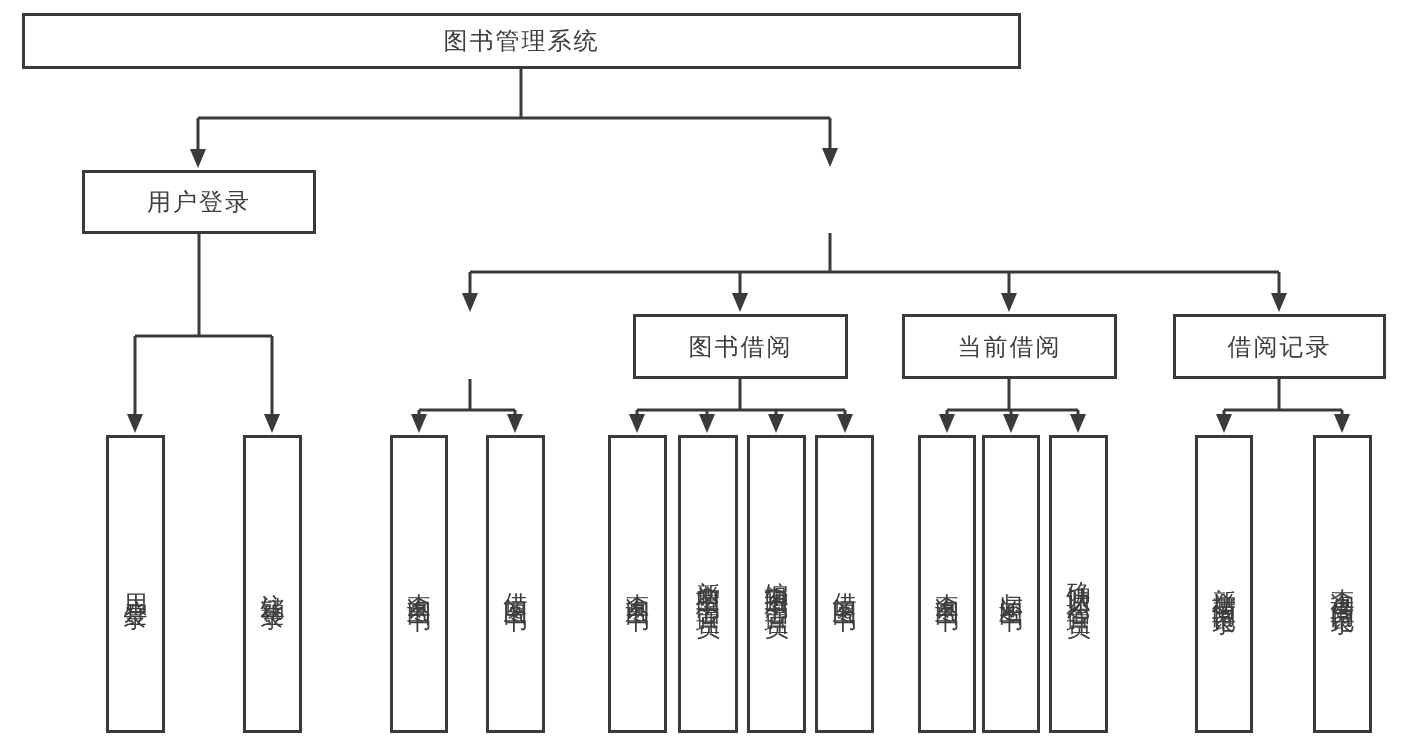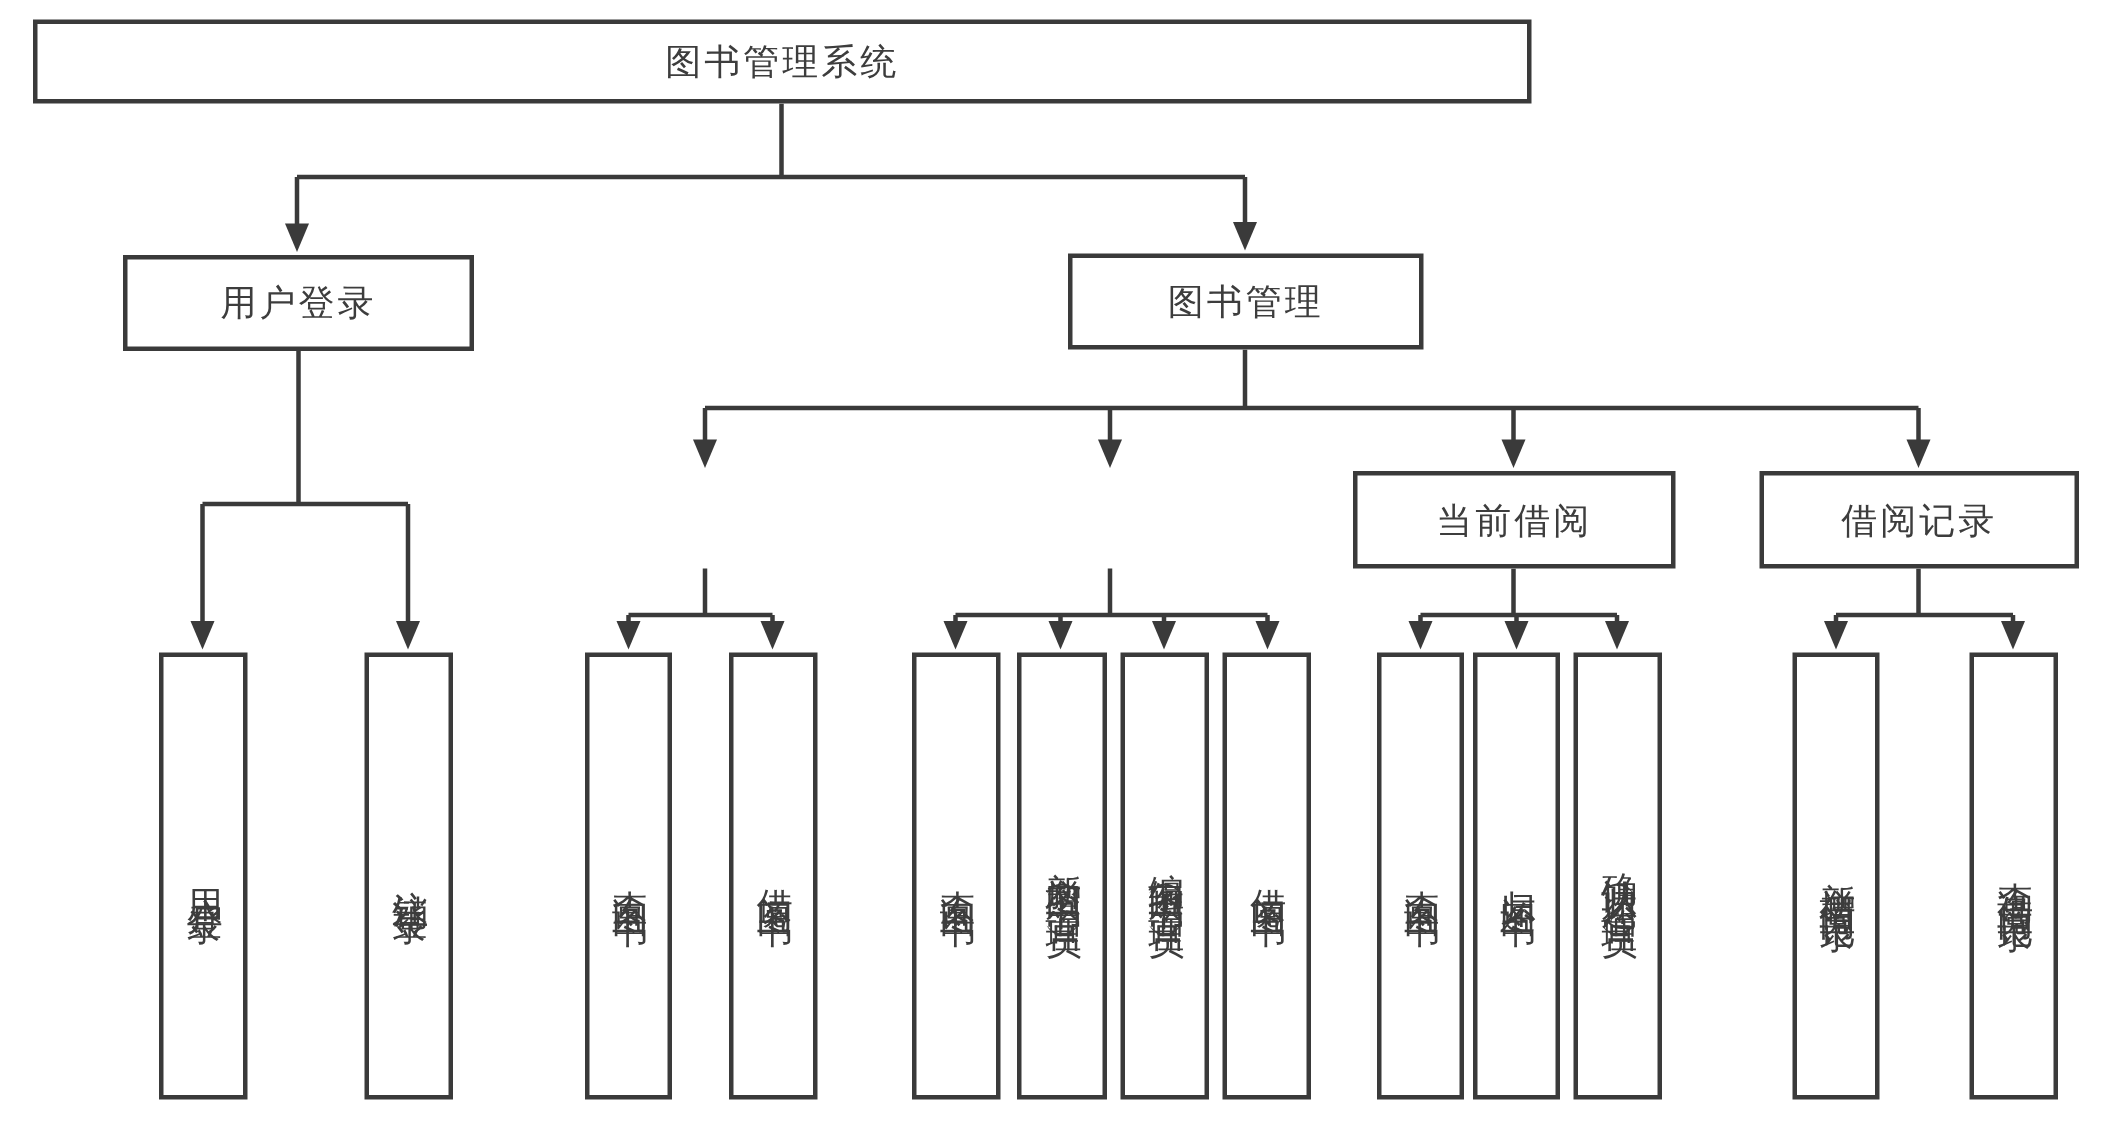--- a/index.html
+++ b/index.html
@@ -64,24 +64,24 @@
     </g>
   </svg>
 
   <div class="node" style="left:22px;top:13px;width:999px;height:56px">
     <span class="lbl">图书管理系统</span>
   </div>
 
   <div class="node" style="left:82px;top:170px;width:234px;height:64px">
     <span class="lbl">用户登录</span>
   </div>
-  <div class="node" style="left:712px;top:169px;width:237px;height:64px">
-    <span class="lbl">图书管理</span>
+
+  <div class="node" style="left:633px;top:314px;width:215px;height:65px">
+    <span class="lbl">图书借阅</span>
   </div>
-
   <div class="node" style="left:1173px;top:314px;width:213px;height:65px">
     <span class="lbl">借阅记录</span>
   </div>
   <div class="node" style="left:902px;top:314px;width:215px;height:65px">
     <span class="lbl">当前借阅</span>
   </div>
 
   <div class="node v" style="left:106px;top:435px;width:59px;height:298px">
     <span class="lbl">用户登录</span>
   </div>

